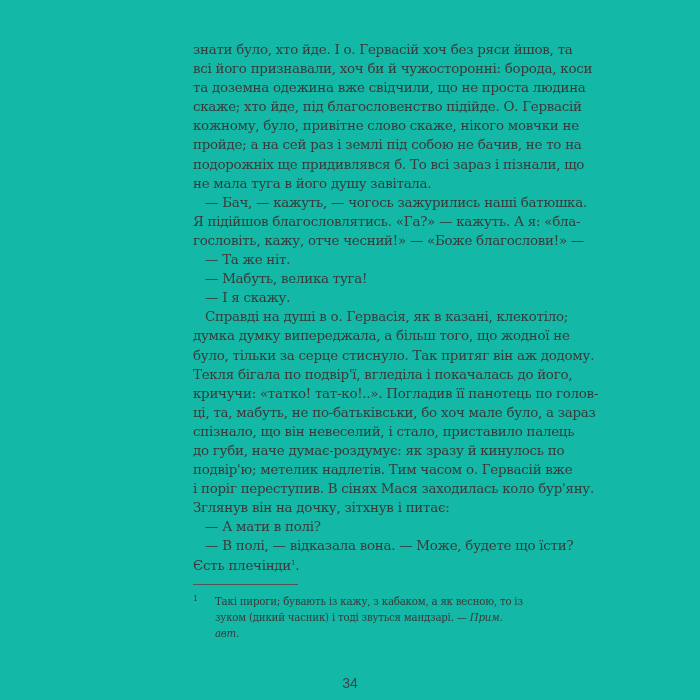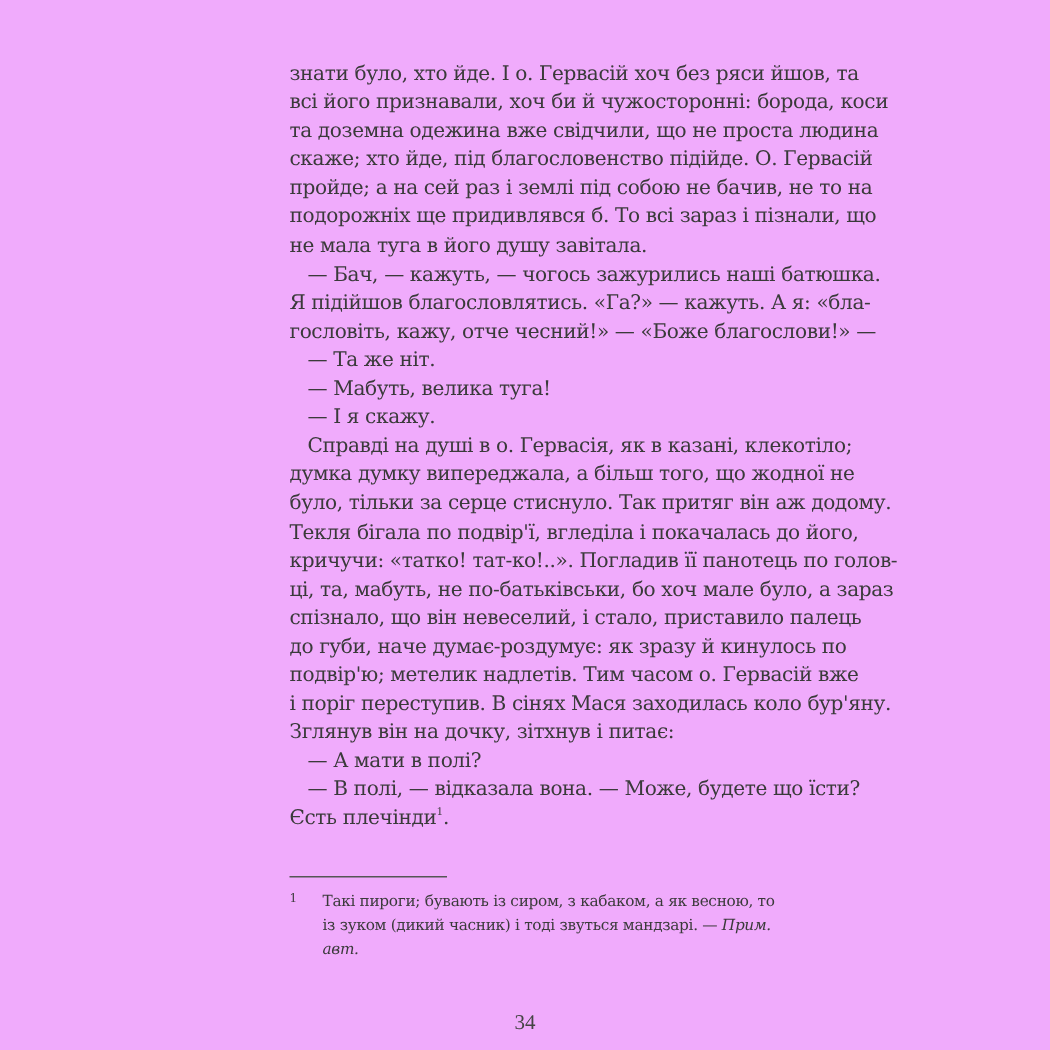--- a/index.html
+++ b/index.html
@@ -1,48 +1,49 @@
 <!DOCTYPE html>
 <html><head>
   <meta charset="utf-8">
   <style>
     html, body { margin: 0; padding: 0; background: #ffffff; }
     body { width: 700px; height: 700px; position: relative; overflow: hidden; }
-    .page { position: absolute; left: 0; top: 0; width: 700px; height: 700px; background: #f0abfc; }
+    .page { position: absolute; left: 0; top: 0; width: 700px; height: 700px; background: #14b8a6; }
     .body-text {
       position: absolute; left: 193px; top: 40px; width: 330px;
       font-family: "DejaVu Serif", serif; font-size: 13.4px; line-height: 19.1px;
       color: #3a3a3a; text-align: justify; letter-spacing: -0.25px;
     }
     .line { display: block; white-space: nowrap; text-align-last: justify; }
     .line.last { text-align-last: left; }
     .line.indent { padding-left: 12px; }
     .rule { position: absolute; left: 193px; top: 584px; width: 105px; height: 1px; background: #555; }
     .footnote {
       position: absolute; left: 193px; top: 594px; width: 330px;
       font-family: "DejaVu Serif", serif; font-size: 10.2px; line-height: 16px; color: #3a3a3a;
     }
     .fn-mark { position: absolute; left: 0; top: -3px; font-size: 8px; }
     .fn-text { margin-left: 22px; display: block; letter-spacing: -0.2px; }
     .fn-text em { font-style: italic; }
     .page-num {
       position: absolute; left: 0; width: 700px; top: 675px; text-align: center;
-      font-family: Liberation Serif, serif; font-size: 14px; color: #444;
+      font-family: Liberation Sans, sans-serif; font-size: 14px; color: #444;
     }
     sup { font-size: 7px; vertical-align: super; line-height: 0; }
   </style>
 </head>
 <body>
 
 <div class="page">
   <div class="body-text" id="body-text">
       <span class="line"><span>знати було, хто йде. І о. Гервасій хоч без ряси йшов, та</span></span>
       <span class="line"><span>всі його признавали, хоч би й чужосторонні: борода, коси</span></span>
       <span class="line"><span>та доземна одежина вже свідчили, що не проста людина</span></span>
       <span class="line"><span>скаже; хто йде, під благословенство підійде. О. Гервасій</span></span>
+      <span class="line"><span>кожному, було, привітне слово скаже, нікого мовчки не</span></span>
       <span class="line"><span>пройде; а на сей раз і землі під собою не бачив, не то на</span></span>
       <span class="line"><span>подорожніх ще придивлявся б. То всі зараз і пізнали, що</span></span>
       <span class="line last"><span>не мала туга в його душу завітала.</span></span>
       <span class="line indent"><span>— Бач, — кажуть, — чогось зажурились наші батюшка.</span></span>
       <span class="line"><span>Я підійшов благословлятись. «Га?» — кажуть. А я: «бла-</span></span>
       <span class="line"><span>гословіть, кажу, отче чесний!» — «Боже благослови!» —</span></span>
       <span class="line indent last"><span>— Та же ніт.</span></span>
       <span class="line indent last"><span>— Мабуть, велика туга!</span></span>
       <span class="line indent last"><span>— І я скажу.</span></span>
       <span class="line indent"><span>Справді на душі в о. Гервасія, як в казані, клекотіло;</span></span>
@@ -56,16 +57,16 @@
       <span class="line"><span>подвір'ю; метелик надлетів. Тим часом о. Гервасій вже</span></span>
       <span class="line"><span>і поріг переступив. В сінях Мася заходилась коло бур'яну.</span></span>
       <span class="line last"><span>Зглянув він на дочку, зітхнув і питає:</span></span>
       <span class="line indent last"><span>— А мати в полі?</span></span>
       <span class="line indent"><span>— В полі, — відказала вона. — Може, будете що їсти?</span></span>
       <span class="line last"><span>Єсть плечінди</span><sup>1</sup><span>.</span></span>
     </div>
   <div class="rule"></div>
   <div class="footnote">
     <span class="fn-mark">1</span>
-    <span class="fn-text"><span>Такі пироги; бувають із сиром, з кабаком, а як весною, то із зуком (дикий часник) і тоді звуться мандзарі. —</span> <em>Прим. авт.</em></span>
+    <span class="fn-text"><span>Такі пироги; бувають із кажу, з кабаком, а як весною, то із зуком (дикий часник) і тоді звуться мандзарі. —</span> <em>Прим. авт.</em></span>
   </div>
   <div class="page-num">34</div>
 </div>
 
 </body></html>

